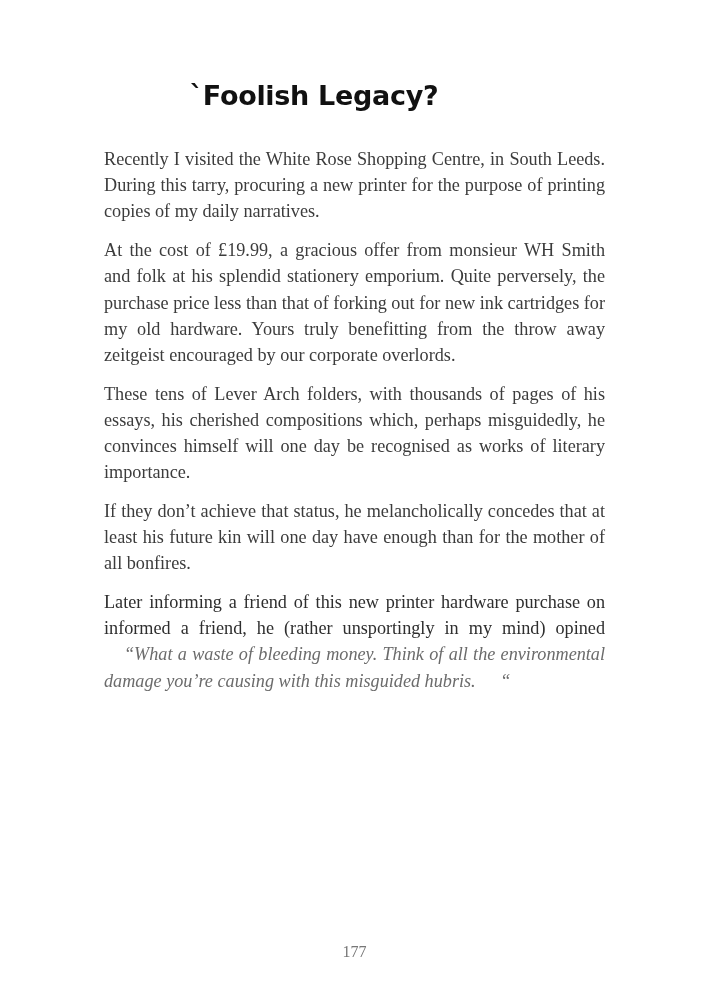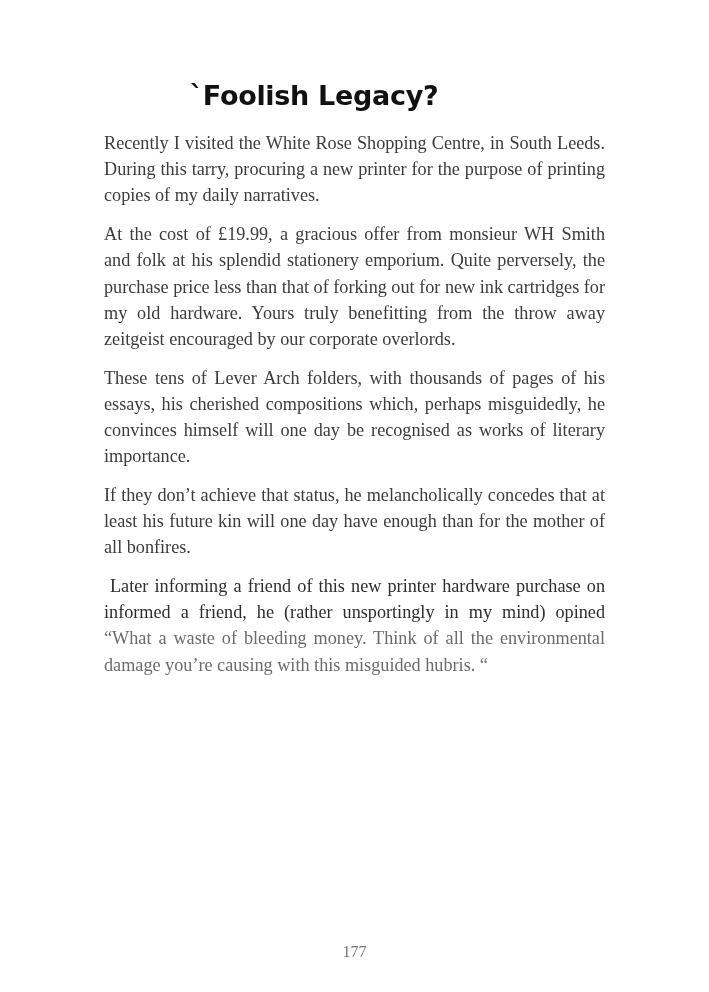--- a/index.html
+++ b/index.html
@@ -4,27 +4,27 @@
 <style>
   html, body { margin: 0; padding: 0; background: #ffffff; }
   body { width: 709px; height: 992px; position: relative; overflow: hidden; }
   .page { position: absolute; left: 0; top: 0; width: 709px; height: 992px; background: #fff; }
   .title {
     position: absolute; left: 0; top: 80px; width: 628px; text-align: center;
     font-family: "DejaVu Sans", sans-serif; font-weight: bold; font-size: 27px;
     color: #111; letter-spacing: -0.3px; margin: 0;
   }
   .body {
-    position: absolute; left: 104px; top: 130px; width: 501px;
+    position: absolute; left: 104px; top: 146px; width: 501px;
     font-family: "Liberation Serif", serif; font-size: 18.2px; line-height: 26.2px;
     color: #3c3c3c; text-align: justify;
   }
   .body p { margin: 0 0 12.5px 0; }
-  .lead { color: #2e2e2e; margin-left: 6px; }
-  .quote { color: #6b6b6b; }
+  .lead { color: #2e2e2e; }
+  .quote { font-style: italic; color: #6b6b6b; margin-left: 20px; }
   .pagenum {
     position: absolute; left: 0; top: 943px; width: 709px; text-align: center;
     font-family: "Liberation Serif", serif; font-size: 16px; color: #777;
   }
 </style>
 </head>
 <body>
 
 <div class="page">
   <h1 class="title">`Foolish Legacy?</h1>

